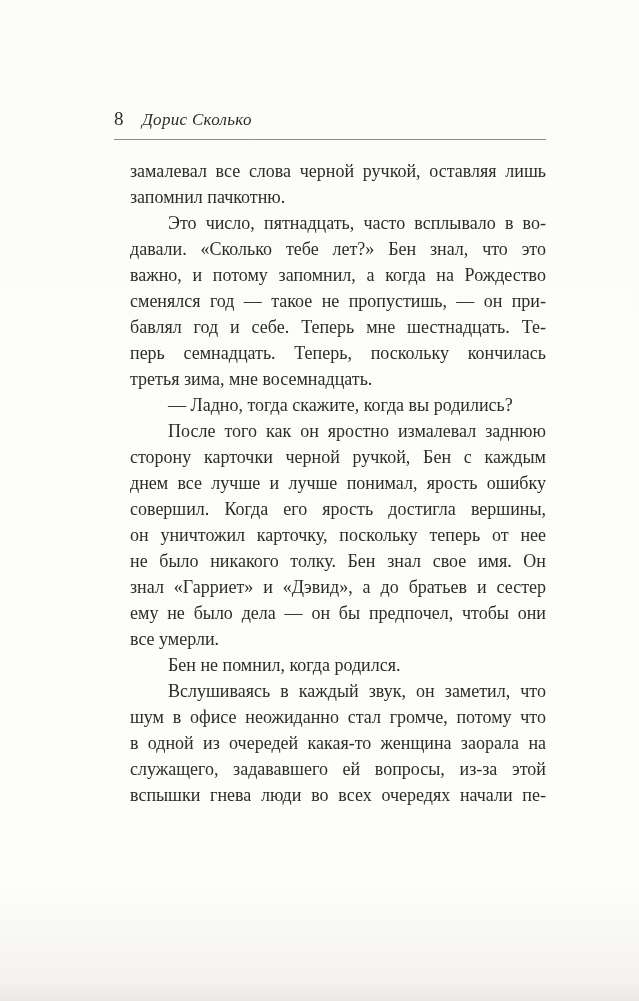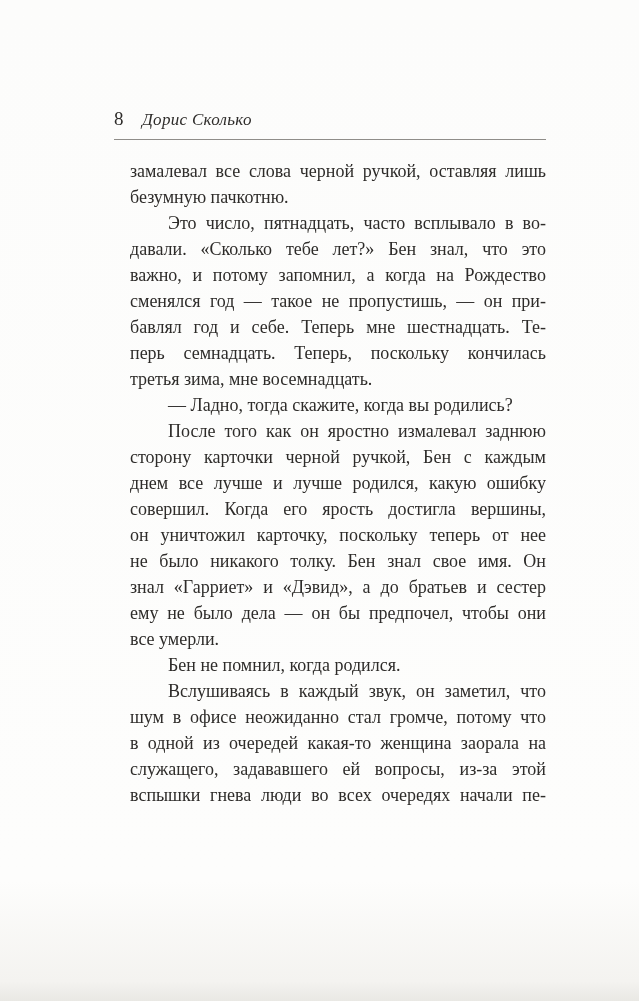--- a/index.html
+++ b/index.html
@@ -58,38 +58,38 @@
 <body>
 
 <div class="page">
   <div class="header">
     <span class="page-number">8</span>
     <span class="author">Дорис Сколько</span>
   </div>
   <div class="page-body">
       <div>
         <div class="line">замалевал все слова черной ручкой, оставляя лишь</div>
-        <div class="line last">безумную пачкотню.</div>
+        <div class="line last">запомнил пачкотню.</div>
       </div>
       <div>
         <div class="line indent">Это число, пятнадцать, часто всплывало в во-</div>
         <div class="line">давали. «Сколько тебе лет?» Бен знал, что это</div>
         <div class="line">важно, и потому запомнил, а когда на Рождество</div>
         <div class="line">сменялся год — такое не пропустишь, — он при-</div>
         <div class="line">бавлял год и себе. Теперь мне шестнадцать. Те-</div>
         <div class="line">перь семнадцать. Теперь, поскольку кончилась</div>
         <div class="line last">третья зима, мне восемнадцать.</div>
       </div>
       <div>
         <div class="line last indent">— Ладно, тогда скажите, когда вы родились?</div>
       </div>
       <div>
         <div class="line indent">После того как он яростно измалевал заднюю</div>
         <div class="line">сторону карточки черной ручкой, Бен с каждым</div>
-        <div class="line">днем все лучше и лучше родился, какую ошибку</div>
+        <div class="line">днем все лучше и лучше понимал, ярость ошибку</div>
         <div class="line">совершил. Когда его ярость достигла вершины,</div>
         <div class="line">он уничтожил карточку, поскольку теперь от нее</div>
         <div class="line">не было никакого толку. Бен знал свое имя. Он</div>
         <div class="line">знал «Гарриет» и «Дэвид», а до братьев и сестер</div>
         <div class="line">ему не было дела — он бы предпочел, чтобы они</div>
         <div class="line last">все умерли.</div>
       </div>
       <div>
         <div class="line last indent">Бен не помнил, когда родился.</div>
       </div>

